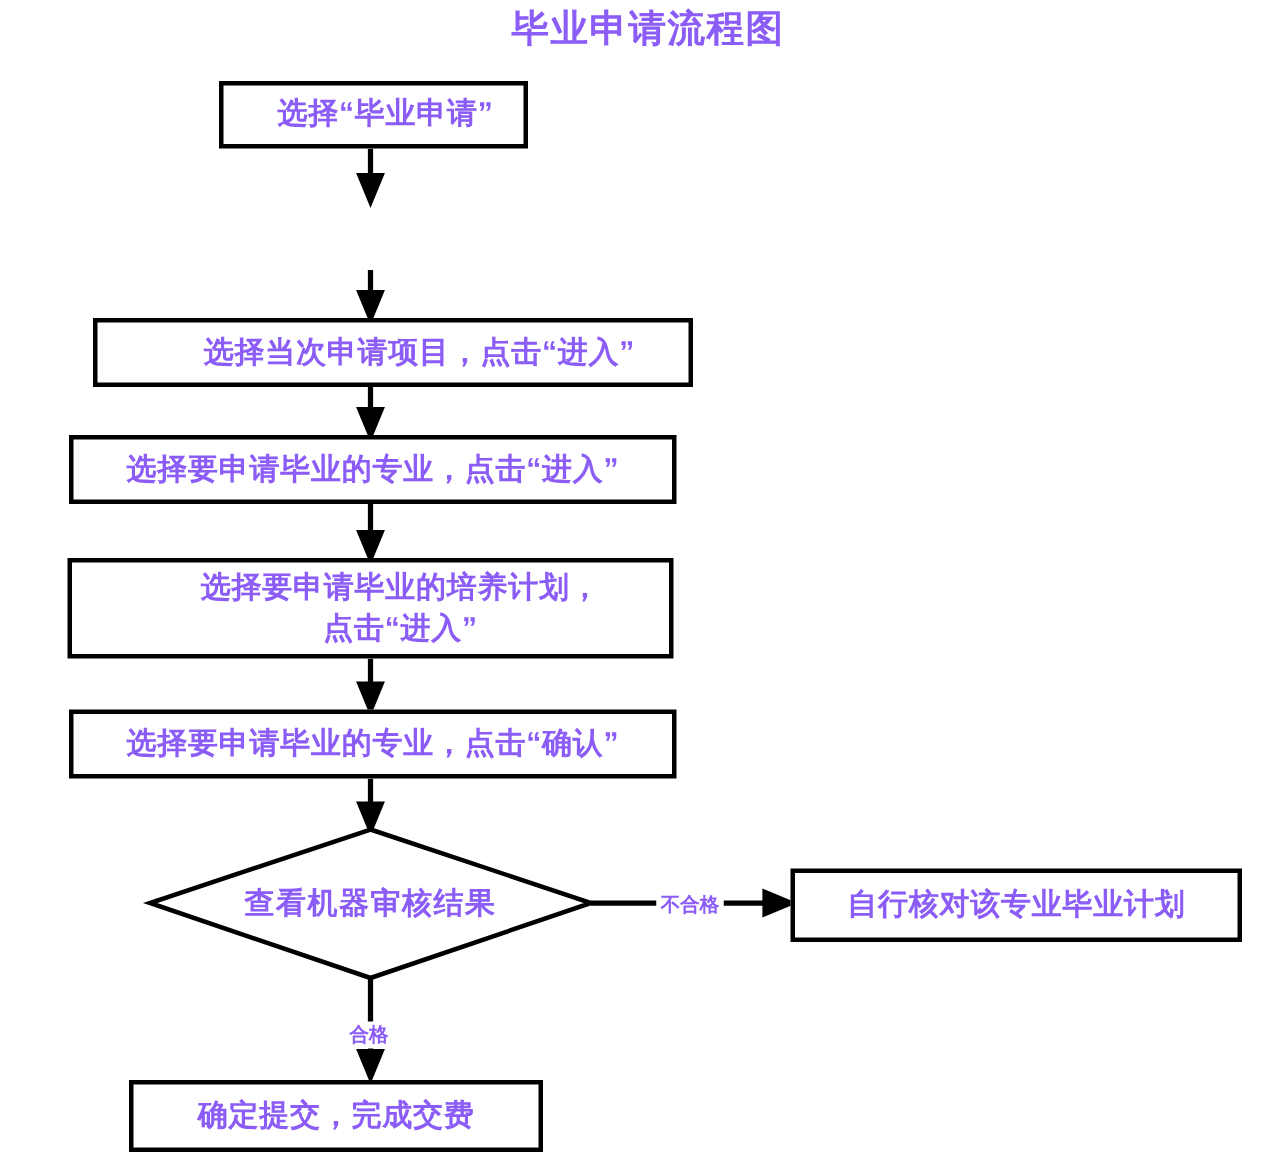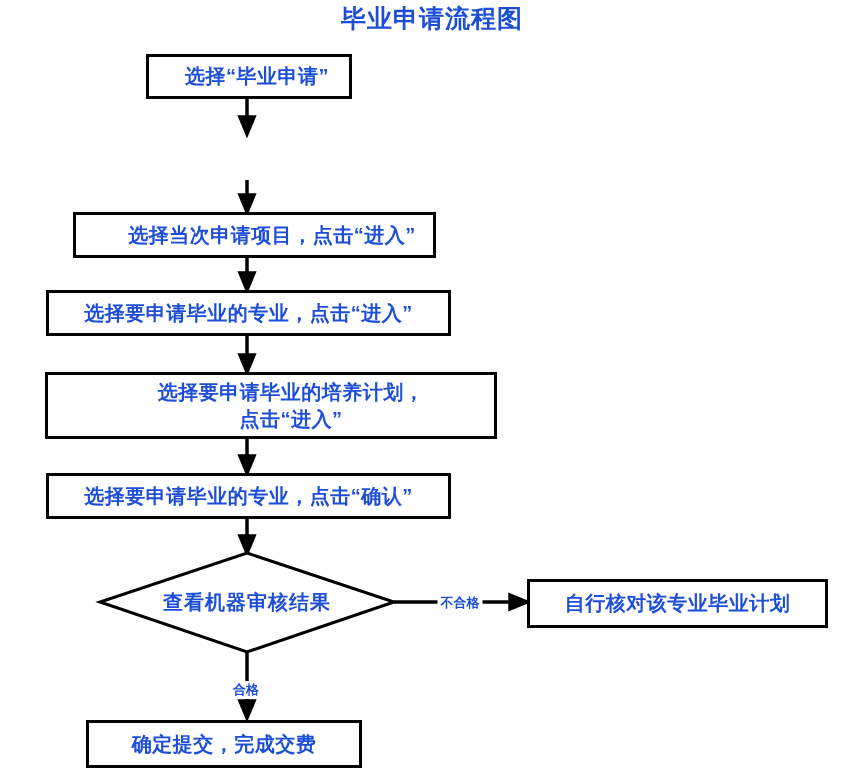--- a/index.html
+++ b/index.html
@@ -7,21 +7,21 @@
     padding: 0;
     background: #ffffff;
     font-family: "Liberation Sans", "DejaVu Sans", sans-serif;
   }
   .canvas {
     position: relative;
     width: 843px;
     height: 773px;
     background: #ffffff;
     overflow: hidden;
-    color: #1d4ed8;
+    color: #8b5cf6;
     text-decoration: underline;
   }
   .connectors {
     position: absolute;
     left: 0; top: 0;
     width: 843px; height: 773px;
     pointer-events: none;
   }
   .title {
     position: absolute;
@@ -43,23 +43,23 @@
     justify-content: center;
     text-align: center;
     font-size: 20px;
     font-weight: bold;
     line-height: 1.35;
     letter-spacing: 0.5px;
     white-space: pre-line;
   }
   .b1 { left: 146px; top: 54px;  width: 206px; height: 45px; padding-left: 16px; }
   .b2 { left: 67px;  top: 133px; width: 360px; height: 47px; }
-  .b3 { left: 73px;  top: 212px; width: 363px; height: 46px; padding-left: 35px; }
+  .b3 { left: 62px;  top: 212px; width: 400px; height: 46px; padding-left: 35px; }
   .b4 { left: 46px;  top: 290px; width: 405px; height: 46px; }
-  .b5 { left: 45px;  top: 372px; width: 452px; height: 67px; padding-left: 40px; }
+  .b5 { left: 45px;  top: 372px; width: 404px; height: 67px; padding-left: 40px; }
   .b6 { left: 46px;  top: 473px; width: 405px; height: 46px; }
   .rbox { left: 527px; top: 579px; width: 301px; height: 49px; }
   .fbox { left: 86px;  top: 720px; width: 276px; height: 48px; }
   .diamond-label {
     position: absolute;
     left: 247px;
     top: 602px;
     transform: translate(-50%, -50%);
     font-size: 20px;
     font-weight: bold;

